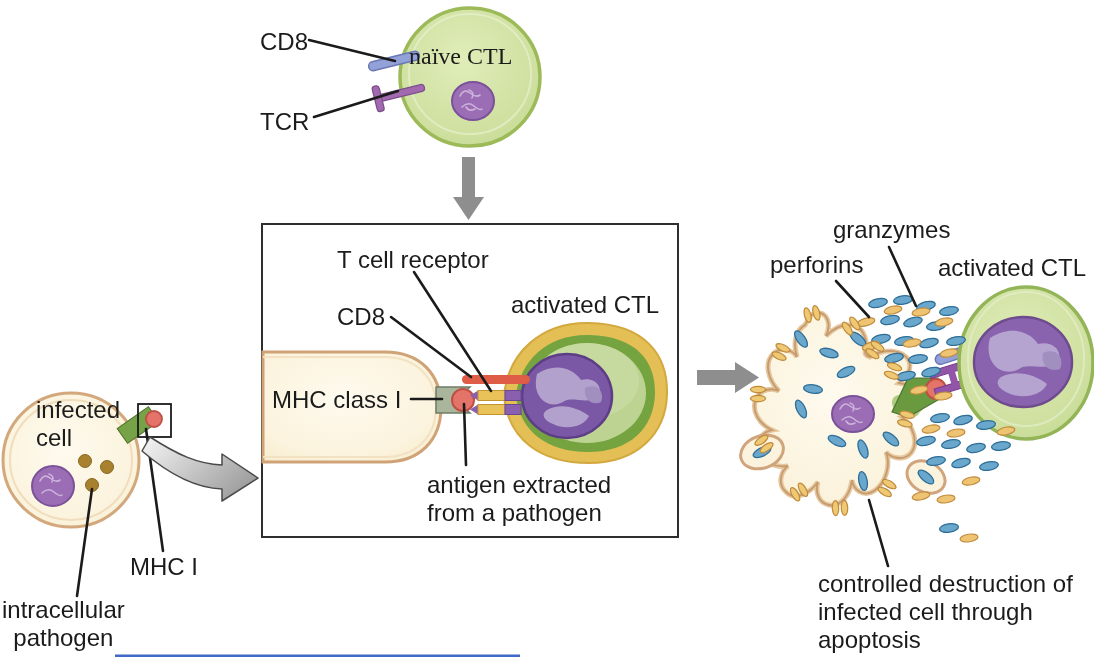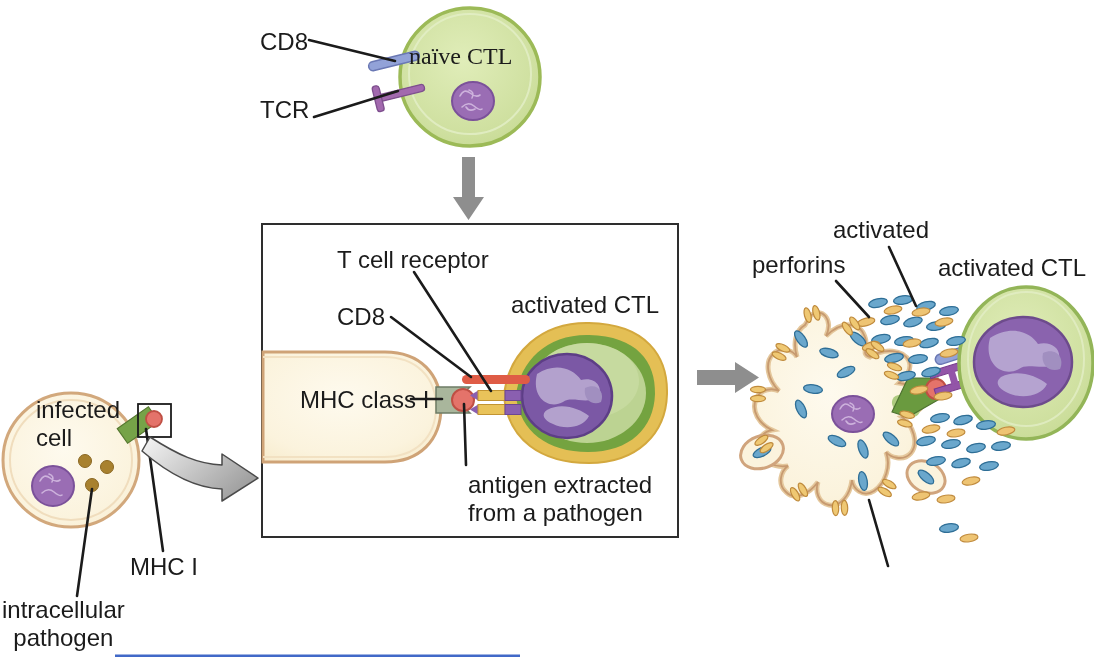--- a/index.html
+++ b/index.html
@@ -312,33 +312,36 @@
   </g>
 
   <line x1="889" y1="247" x2="916" y2="306" stroke="#1b1b1b" stroke-width="2.6" stroke-linecap="round"></line>
   <line x1="836" y1="281" x2="869" y2="317" stroke="#1b1b1b" stroke-width="2.6" stroke-linecap="round"></line>
   <line x1="888" y1="566" x2="869" y2="500" stroke="#1b1b1b" stroke-width="2.6" stroke-linecap="round"></line>
 
   <rect x="115" y="654.5" width="405" height="2.5" fill="#4169c8"></rect>
 </svg>
 
 <div class="label" style="left:260px;top:28px;">CD8</div>
-<div class="label" style="left:260px;top:96px;">TCR</div>
+<div class="label" style="left:260px;top:108px;">TCR</div>
 <div class="label" style="left:409px;top:42px;font-family:Liberation Serif, serif;">naïve CTL</div>
 
 <div class="label" style="left:337px;top:246px;">T cell receptor</div>
 <div class="label" style="left:337px;top:303px;">CD8</div>
 <div class="label" style="left:511px;top:291px;">activated CTL</div>
-<div class="label" style="left:272px;top:386px;margin-left:28px;">MHC class I</div>
-<div class="label" style="left:427px;top:471px;margin-left:41px;">antigen extracted
+<div class="label" style="left:272px;top:386px;">MHC class I</div>
+<div class="label" style="left:427px;top:471px;">antigen extracted
 from a pathogen</div>
 
 <div class="label" style="left:28px;top:396px;margin-left:8px;">infected
 cell</div>
 <div class="label" style="left:130px;top:553px;">MHC I</div>
 <div class="label" style="left:2px;top:596px;text-align:center;">intracellular
 pathogen</div>
 
-<div class="label" style="left:833px;top:216px;">activated</div>
-<div class="label" style="left:752px;top:251px;">perforins</div>
+<div class="label" style="left:833px;top:216px;">granzymes</div>
+<div class="label" style="left:770px;top:251px;">perforins</div>
 <div class="label" style="left:938px;top:254px;">activated CTL</div>
+<div class="label" style="left:818px;top:570px;">controlled destruction of
+infected cell through
+apoptosis</div>
 
 </div>
 
 </body></html>

